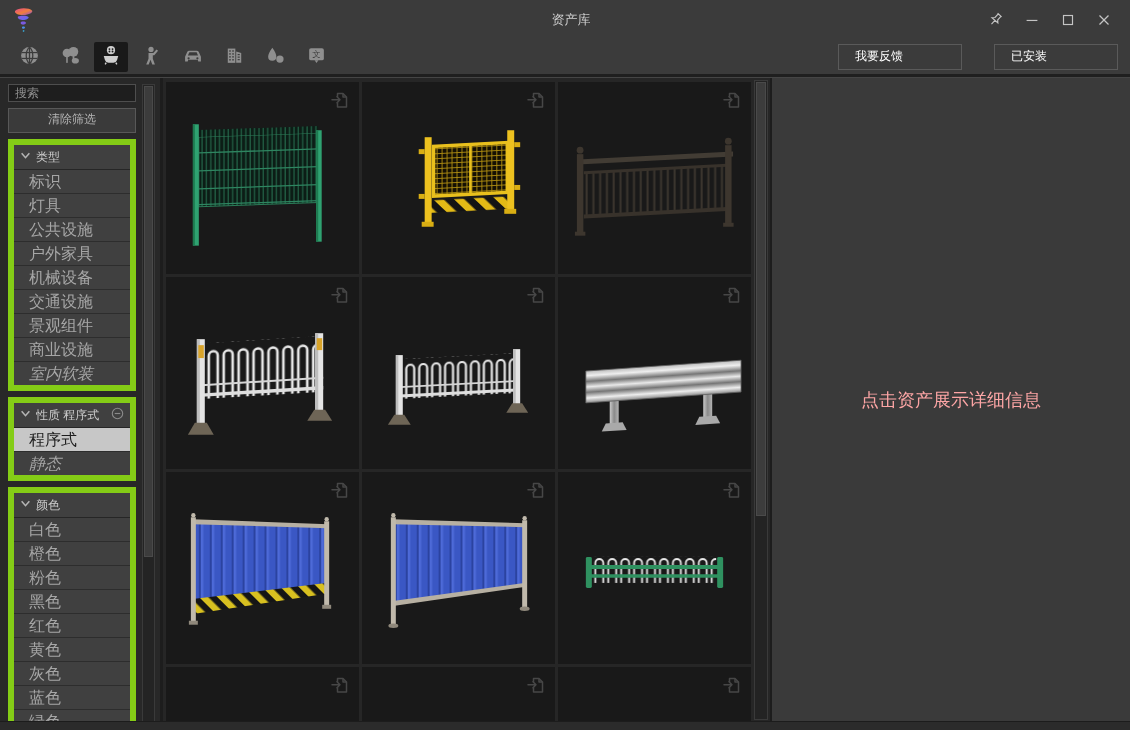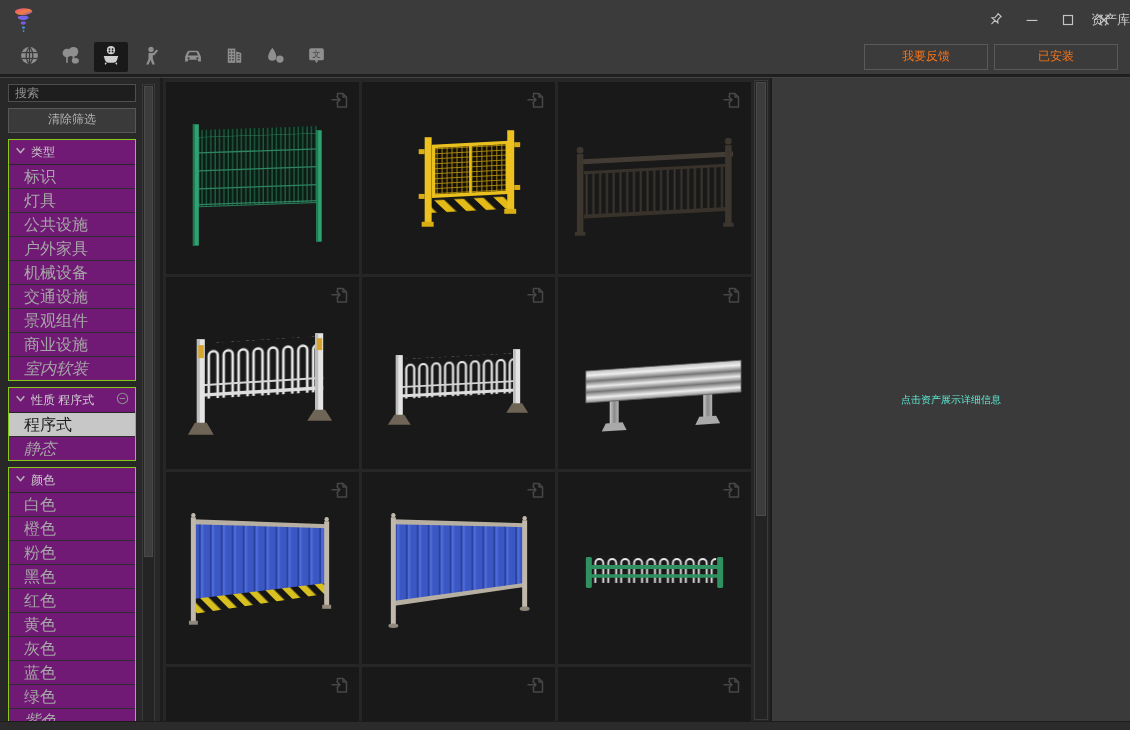--- a/index.html
+++ b/index.html
@@ -4,64 +4,64 @@
 <style>
   html,body{margin:0;padding:0;}
   body{
     width:1130px;height:730px;position:relative;overflow:hidden;
     background:#3b3b3b;font-family:"Liberation Sans",sans-serif;
     -webkit-font-smoothing:antialiased;
   }
   
   .titlebar{height:40px;display:flex;align-items:center;position:relative;}
   .logo{margin-left:12px;width:24px;height:26px;flex:0 0 auto;}
-  .win-title{position:absolute;left:12px;right:0;text-align:right;color:#cfcfcf;font-size:13px;pointer-events:none;}
+  .win-title{position:absolute;left:12px;right:0;text-align:center;color:#cfcfcf;font-size:13px;pointer-events:none;}
   .win-controls{margin-left:auto;display:flex;align-items:center;margin-right:8px;z-index:2;}
   .win-btn{width:36px;height:30px;display:flex;align-items:center;justify-content:center;cursor:default;}
   .win-btn svg{display:block;}
   
   .toolbar{height:34px;display:flex;align-items:center;padding:0 12px;}
   .cat-btn{width:34px;height:30px;display:flex;align-items:center;justify-content:center;border-radius:2px;margin-right:7px;}
   .cat-btn.active{background:#191919;}
   .toolbar-spacer{flex:1;}
-  .tb-btn{height:24px;min-width:90px;border:1px solid #5a5a5a;background:transparent;color:#f97316;
-          font-size:12px;font-family:inherit;margin-left:6px;padding:0 16px;line-height:22px;text-align:center;}
+  .tb-btn{height:24px;min-width:90px;border:1px solid #5a5a5a;background:transparent;color:#ffffff;
+          font-size:12px;font-family:inherit;margin-left:32px;padding:0 16px;line-height:22px;text-align:left;}
   .toolbar-divider{height:3px;background:#1f1f1f;border-bottom:1px solid #454545;}
   
   .content{position:absolute;top:78px;left:0;right:0;bottom:8px;background:#282828;display:flex;}
   .bottom-strip{position:absolute;bottom:0;left:0;right:0;height:8px;background:#2b2b2b;border-top:1px solid #1c1c1c;}
   
   .sidebar{width:160px;flex:0 0 auto;position:relative;padding:6px 0 0 8px;box-sizing:border-box;background:#282828;}
   .side-panels{width:128px;display:flex;flex-direction:column;gap:6px;}
   .search-input{width:128px;box-sizing:border-box;height:18px;background:#1e1e1e;border:1px solid #4e4e4e;
                 color:#b7b7b7;font-size:12px;font-family:inherit;padding:0 6px;outline:none;}
   .search-input::placeholder{color:#8f8f8f;}
   .clear-btn{height:23px;background:#3a3a3a;border:1px solid #585858;color:#b5b5b5;font-size:12px;
              font-family:inherit;text-align:center;line-height:21px;}
-  .group{background:#701a75;border:1px solid #84cc16;}
+  .group{background:#404040;border:6px solid #84cc16;}
   .group-header{height:24px;display:flex;align-items:center;gap:5px;padding:0 6px;color:#cccccc;
                 font-size:12px;border-bottom:1px solid #262626;}
   .group-header .hdr-label{flex:1;white-space:nowrap;overflow:hidden;}
   .group-item{height:23px;line-height:23px;padding-left:15px;color:#a6a6a6;font-size:16px;
               border-bottom:1px solid #2d2d2d;white-space:nowrap;}
   .group-item:last-child{border-bottom:none;font-style:italic;}
   .group-item.selected{background:#c7c7c7;color:#1d1d1d;font-family:Liberation Serif, serif;}
   .side-scrollbar{position:absolute;top:6px;right:5px;bottom:0;width:13px;background:#242424;border:1px solid #3a3a3a;box-sizing:border-box;}
   .scroll-thumb{position:absolute;top:1px;left:1px;right:1px;background:#3c3c3c;border:1px solid #4a4a4a;box-sizing:border-box;}
   
   .grid-area{flex:1;position:relative;background:#262626;border-left:3px solid #1d1d1d;border-right:2px solid #1d1d1d;}
   .grid{position:absolute;top:4px;left:3px;right:19px;bottom:0;display:grid;
         grid-template-columns:repeat(3,1fr);grid-auto-rows:192px;gap:3px;overflow:hidden;}
   .cell{background:#191919;position:relative;overflow:hidden;}
   .cell .thumb{position:absolute;inset:0;width:100%;height:100%;}
   .import-icon{position:absolute;top:7px;right:8px;width:22px;height:22px;}
   .grid-scrollbar{position:absolute;top:2px;right:2px;bottom:2px;width:14px;background:#232323;border:1px solid #3a3a3a;box-sizing:border-box;}
   
   .detail-panel{width:358px;flex:0 0 auto;background:#3a3a3a;display:flex;align-items:center;justify-content:center;}
-  .detail-placeholder{color:#5eead4;font-size:10px;}
+  .detail-placeholder{color:#fca5a5;font-size:18px;}
 </style>
 </head>
 <body>
 
 <div class="titlebar">
   <div class="logo">
     <svg viewBox="0 0 24 26" width="24" height="26">
       <defs>
         <linearGradient id="lg1" x1="0" y1="0" x2="1" y2="1">
           <stop offset="0" stop-color="#e84a8a"></stop>

